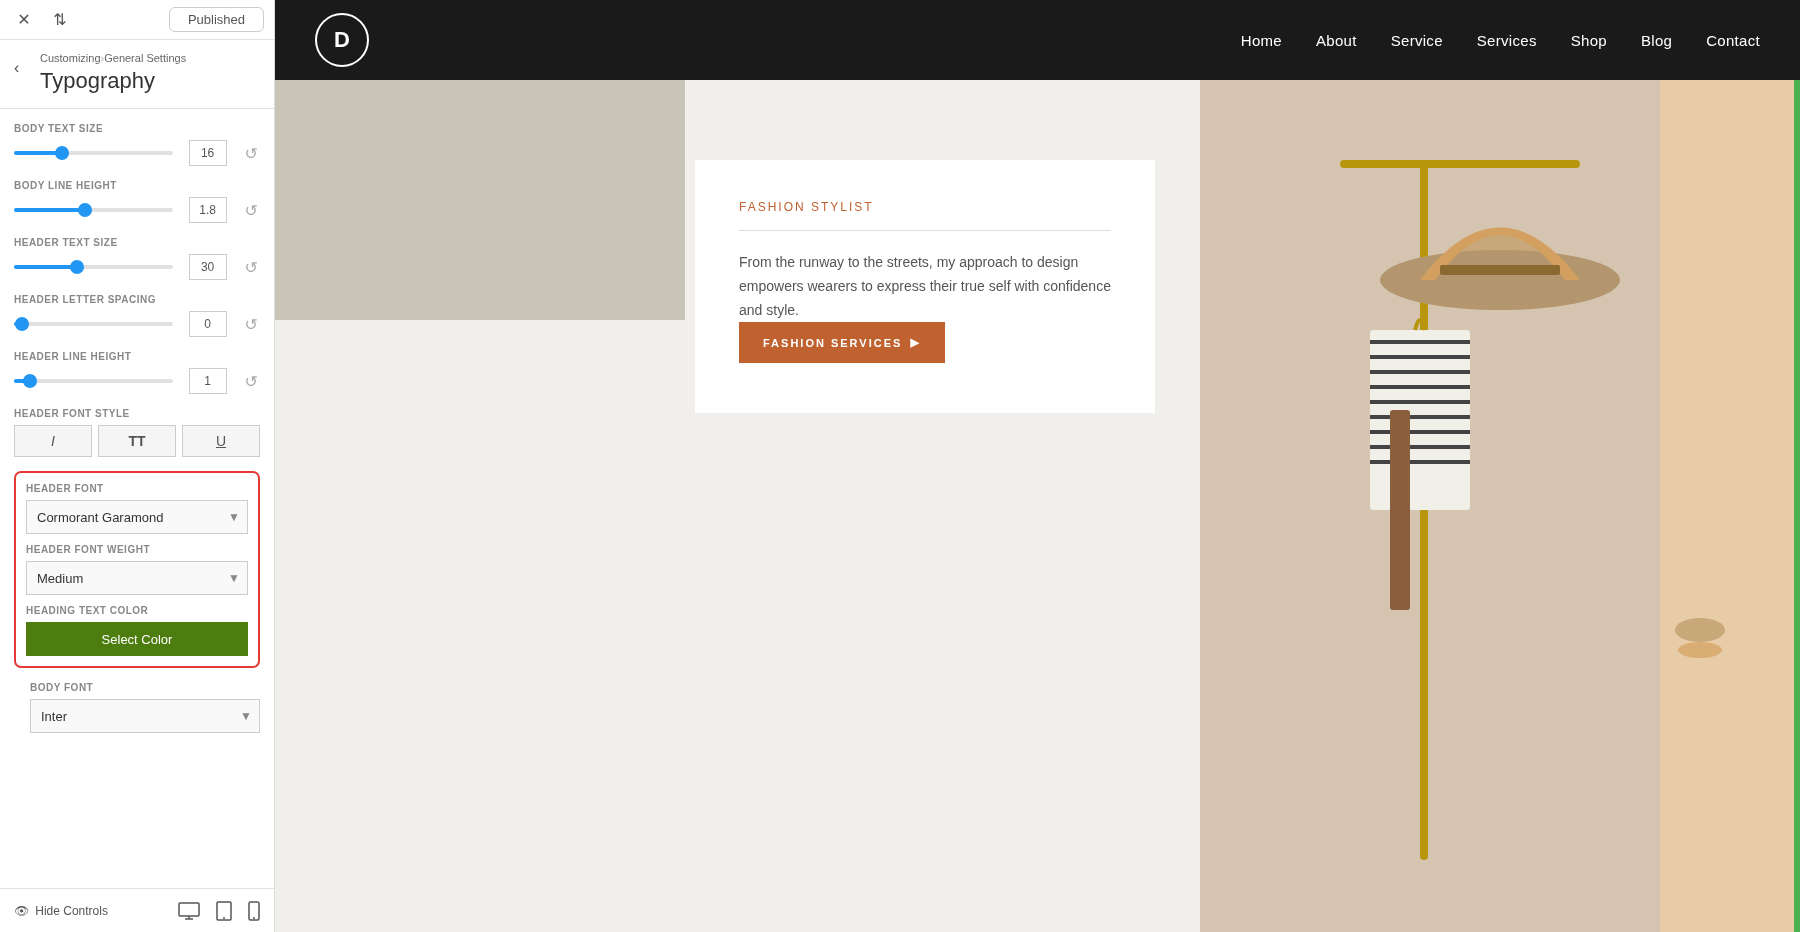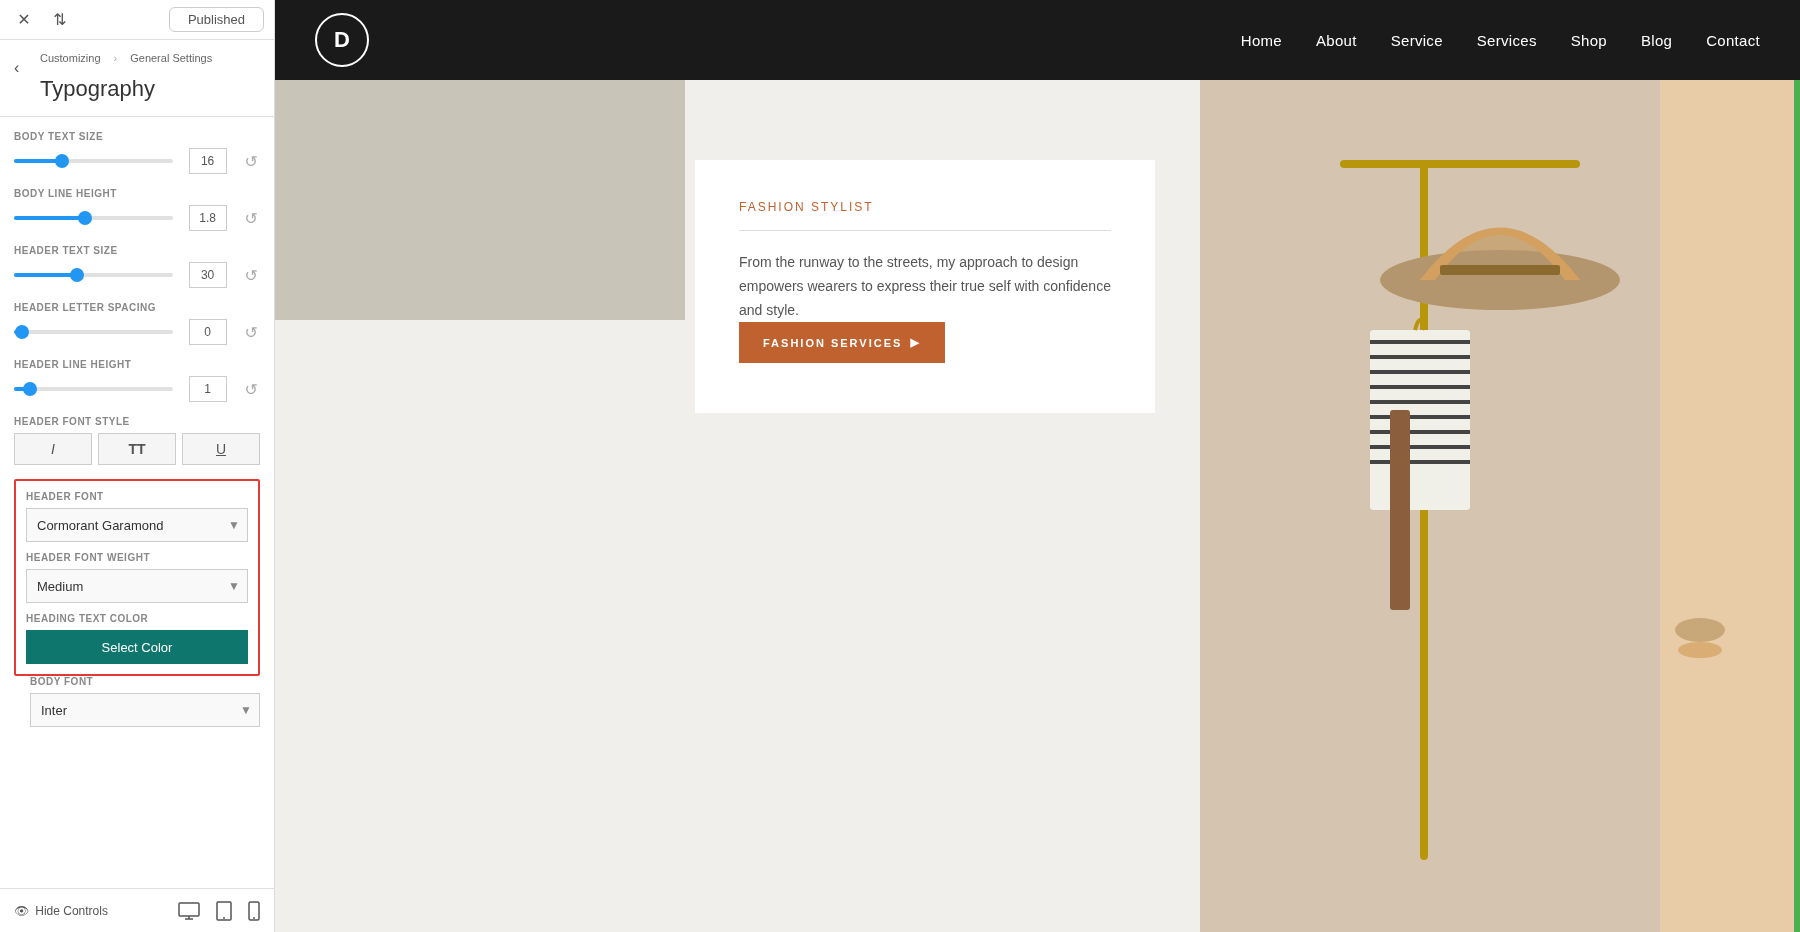--- a/index.html
+++ b/index.html
@@ -55,22 +55,22 @@
     .panel-header {
       padding: 12px 15px 14px 15px;
       border-bottom: 1px solid #e0e0e0;
     }
 
     .breadcrumb {
       font-size: 11px;
       color: #666;
       display: flex;
       align-items: center;
-      gap: 13px;
-      margin-bottom: 12px;
+      gap: 0;
+      margin-bottom: 4px;
     }
 
     .breadcrumb-separator { color: #aaa; }
 
     .panel-title {
       font-size: 22px;
       font-weight: 400;
       color: #333;
     }
 
@@ -166,22 +166,23 @@
       background: #f5f5f5;
       cursor: pointer;
       display: flex; align-items: center; justify-content: center;
       font-size: 14px;
       color: #555;
     }
 
     
     .highlighted-section {
       border: 2px solid #e53935;
-      border-radius: 2px;
+      border-radius: 7px;
       padding: 10px;
+      margin-bottom: 14px;
     }
 
     .font-select-wrapper {
       position: relative;
       margin-top: 6px;
     }
 
     .font-select {
       width: 100%;
       height: 34px;
@@ -200,21 +201,21 @@
       top: 50%;
       transform: translateY(-50%);
       color: #888;
       font-size: 12px;
       pointer-events: none;
     }
 
     .color-select-btn {
       width: 100%;
       height: 34px;
-      background: #0f766e;
+      background: #4d7c0f;
       color: #fff;
       border: none;
       font-size: 13px;
       cursor: pointer;
       display: flex; align-items: center; justify-content: center;
       margin-top: 6px;
       font-weight: 400;
     }
 
     

